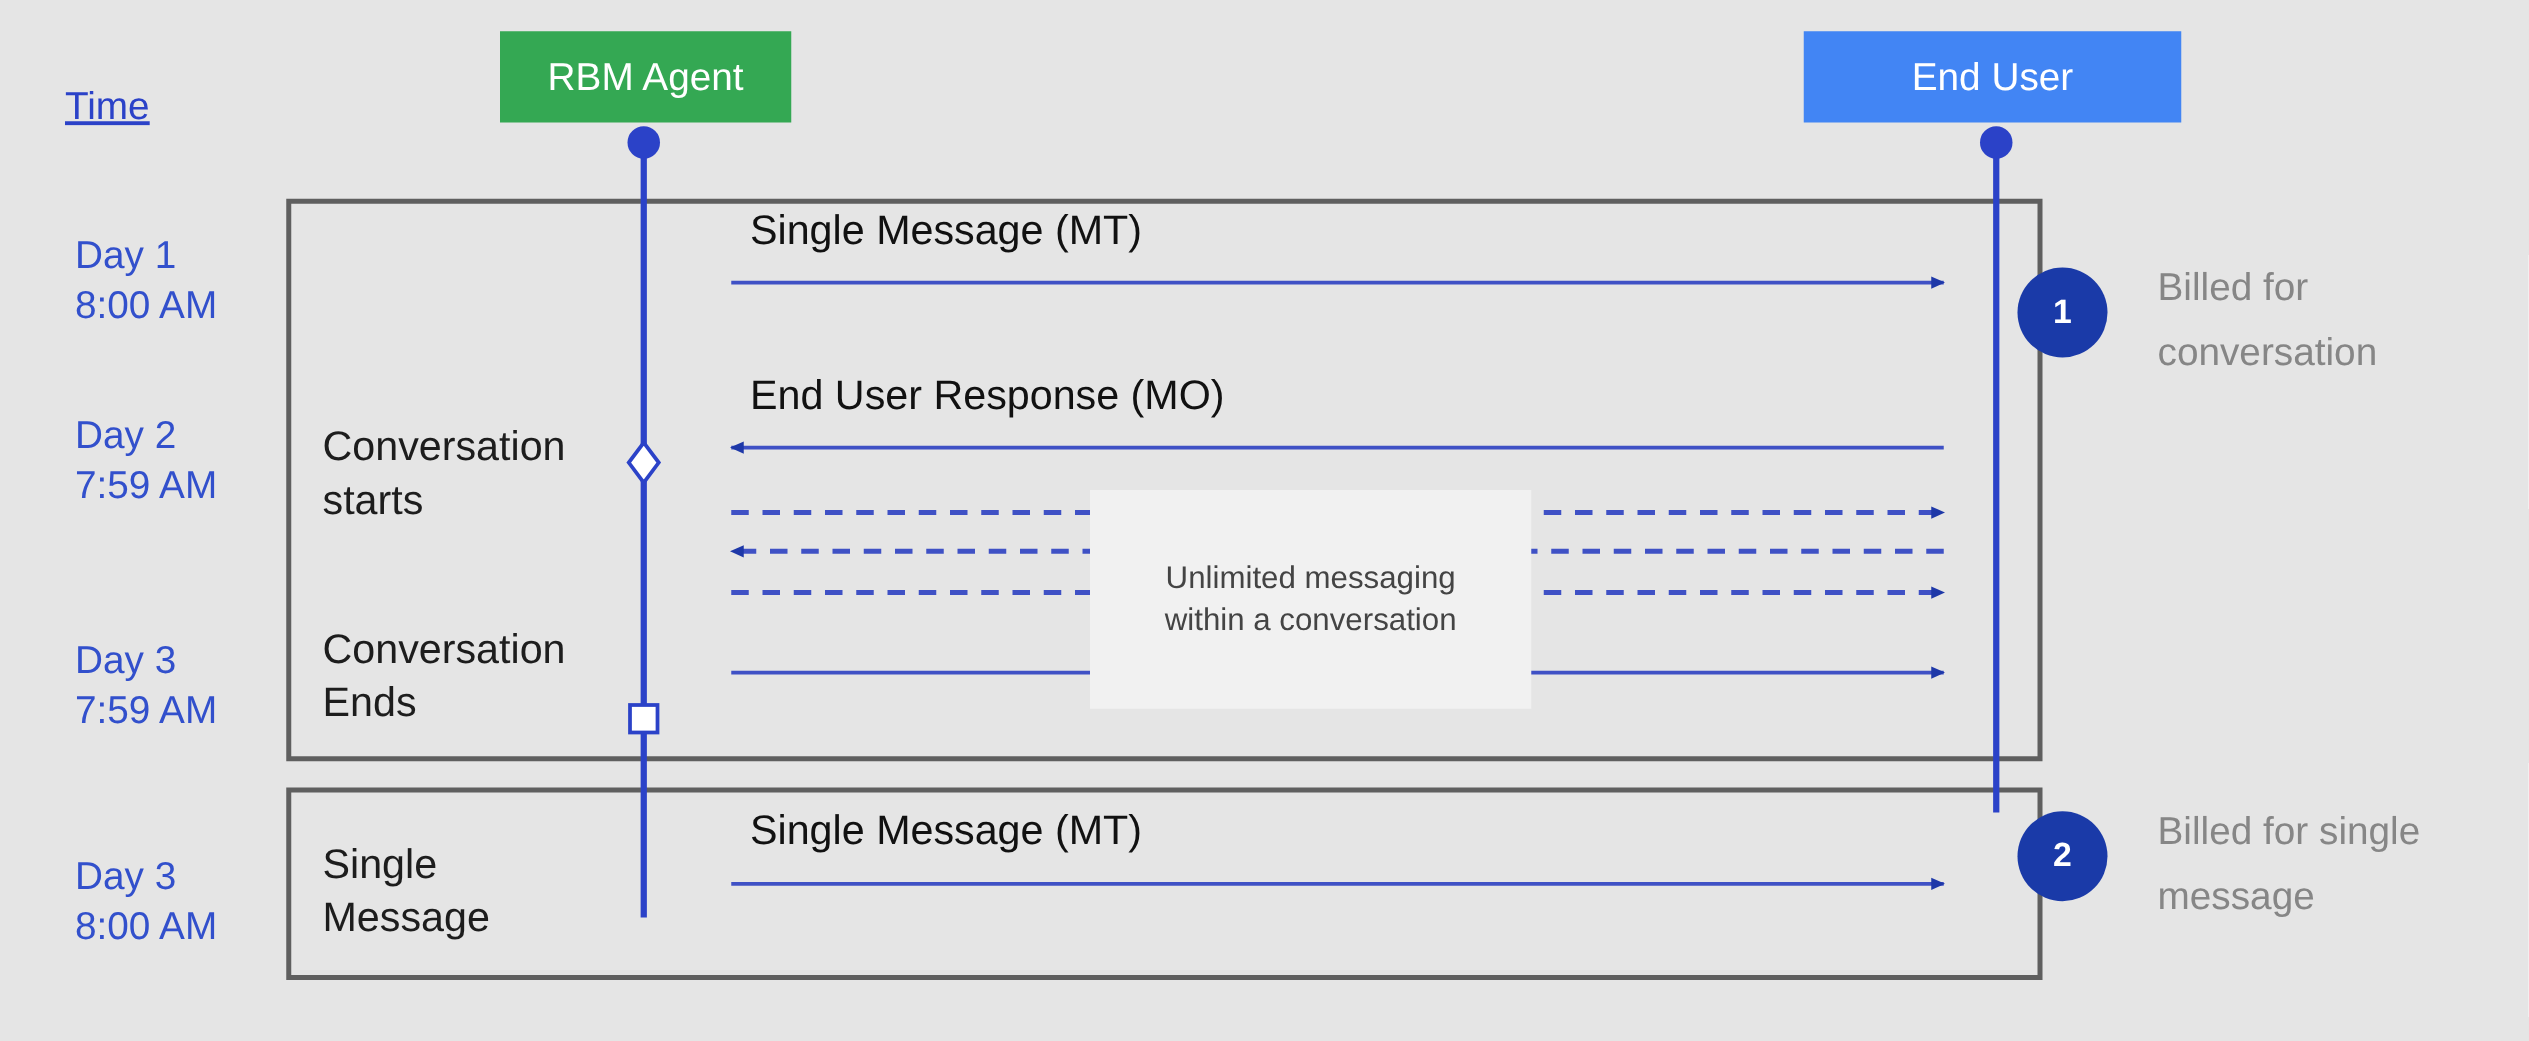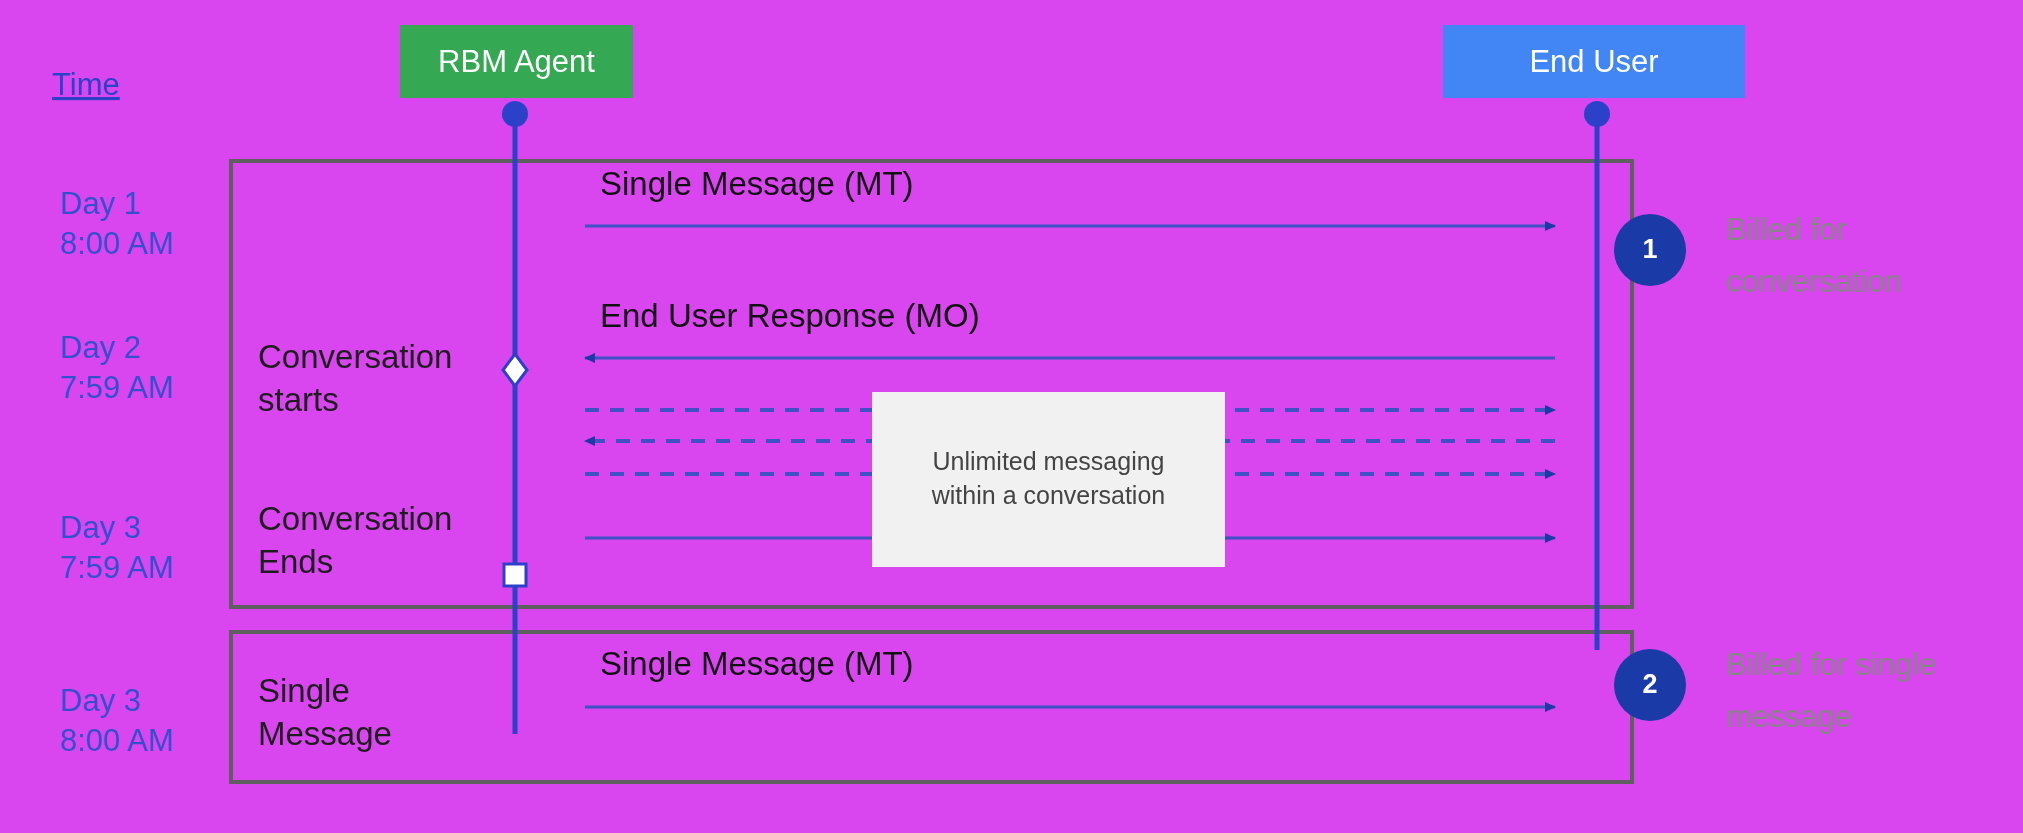--- a/index.html
+++ b/index.html
@@ -1,21 +1,21 @@
 <!DOCTYPE html>
 <html><head>
 <meta charset="utf-8">
 <style>
   html,body{margin:0;padding:0;background:#ffffff;}
   body{
     width:2023px;height:833px;
     font-family:"Liberation Sans","DejaVu Sans",sans-serif;
     overflow:hidden;
   }
-  #stage{position:relative;width:2023px;height:833px;background:#d946ef;}
+  #stage{position:relative;width:2023px;height:833px;background:#e5e5e5;}
   svg#diagram{position:absolute;left:0;top:0;width:2023px;height:833px;}
 
   .actor-label{
     font-size:31px;
     fill:#ffffff;
     text-anchor:middle;
     dominant-baseline:middle;
   }
   .time-header{
     font-size:31px;

